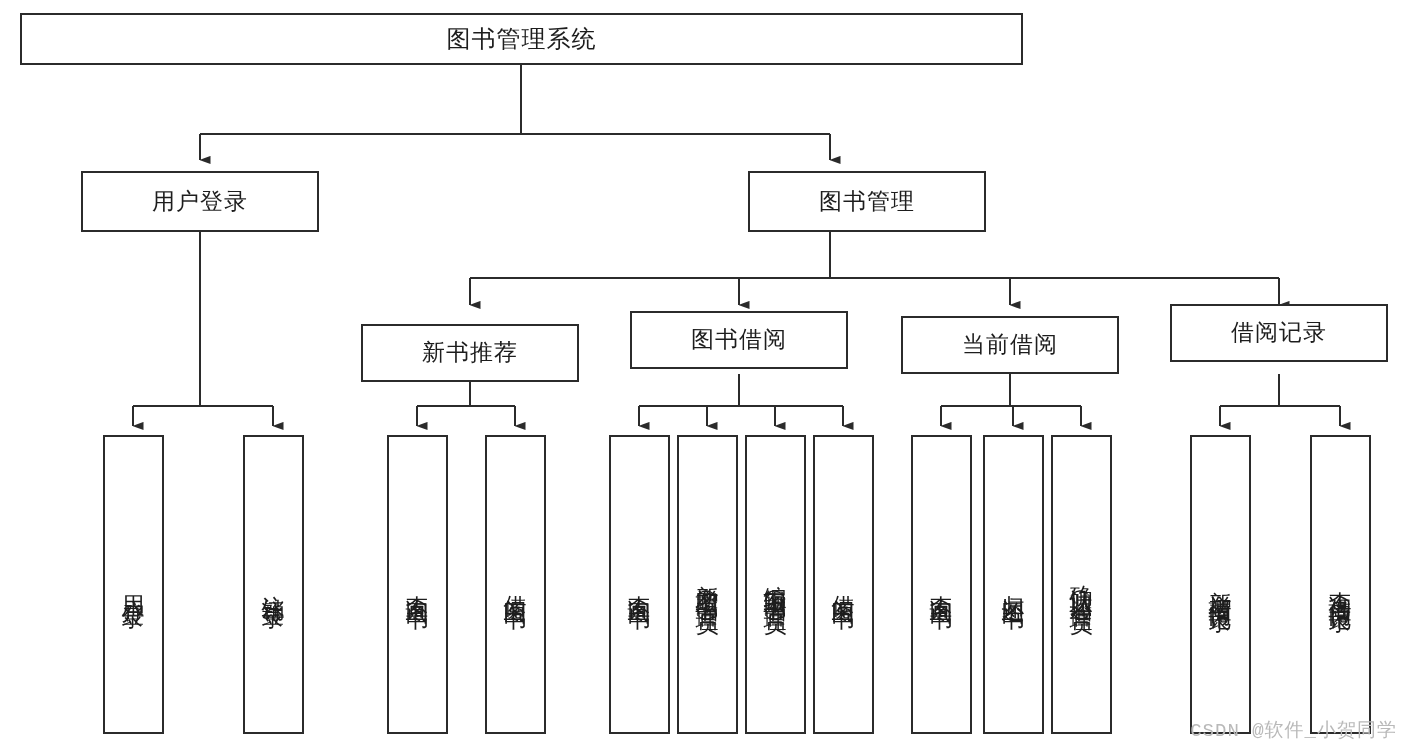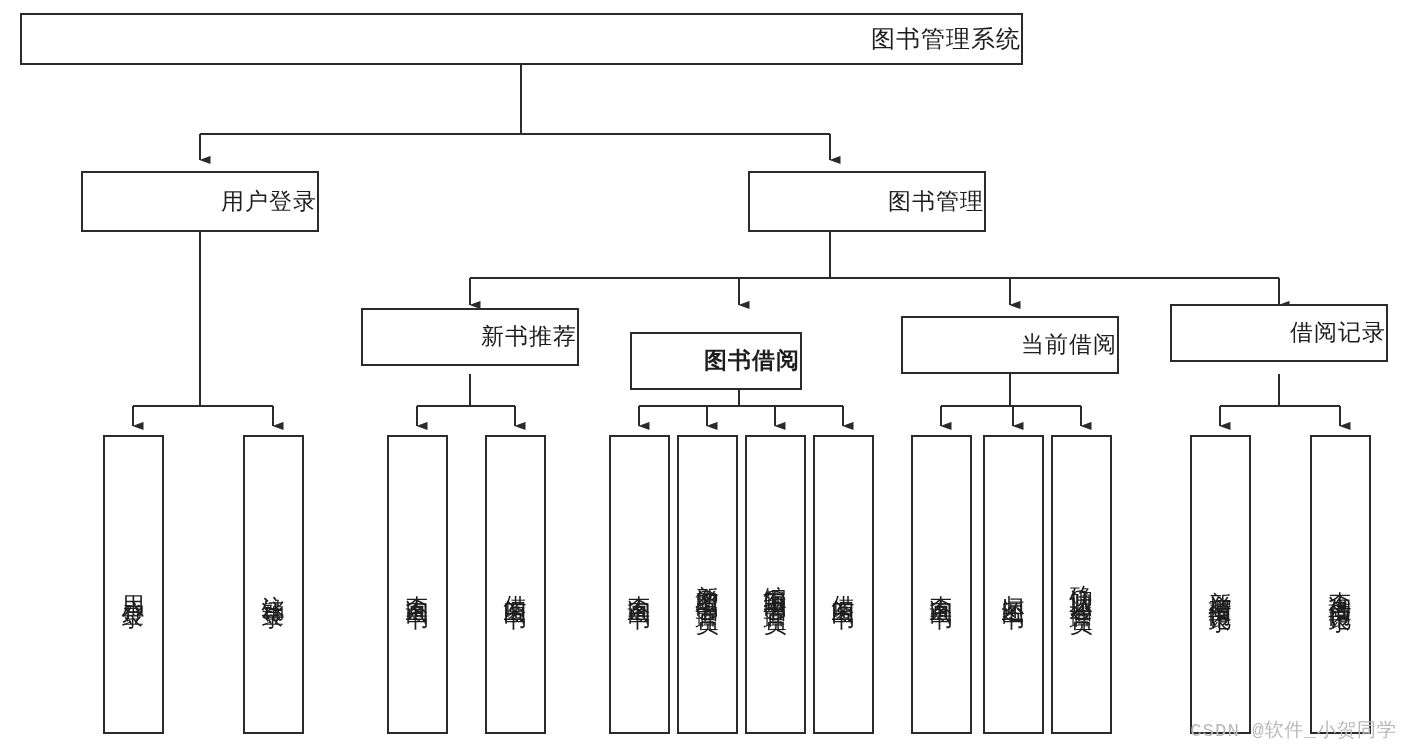--- a/index.html
+++ b/index.html
@@ -27,21 +27,21 @@
     width: 1405px;
     height: 747px;
   }
   .node {
     position: absolute;
     box-sizing: border-box;
     background: #ffffff;
     border: 2px solid #2b2b2b;
     display: flex;
     align-items: center;
-    justify-content: flex-end;
+    justify-content: center;
     color: #1d1d1d;
     z-index: 3;
   }
   .node-h {
     font-size: 23px;
     letter-spacing: 1px;
     line-height: 1.1;
   }
   .node-root {
     font-size: 24px;
@@ -137,24 +137,24 @@
     <span>图书管理系统</span>
   </div>
 
   <div class="node node-h" style="left:81px; top:171px; width:238px; height:61px;">
     <span>用户登录</span>
   </div>
   <div class="node node-h" style="left:748px; top:171px; width:238px; height:61px;">
     <span>图书管理</span>
   </div>
 
-  <div class="node node-h" style="left:361px; top:308px; width:218px; height:58px;">
+  <div class="node node-h" style="left:361px; top:324px; width:218px; height:58px;">
     <span>新书推荐</span>
   </div>
-  <div class="node node-h" style="left:630px; top:332px; width:172px; height:58px;font-weight:bold;">
+  <div class="node node-h" style="left:630px; top:311px; width:218px; height:58px;">
     <span>图书借阅</span>
   </div>
   <div class="node node-h" style="left:901px; top:316px; width:218px; height:58px;">
     <span>当前借阅</span>
   </div>
   <div class="node node-h" style="left:1170px; top:304px; width:218px; height:58px;">
     <span>借阅记录</span>
   </div>
 
   <div class="node node-v" style="left:103px; top:435px; width:61px; height:299px;">

